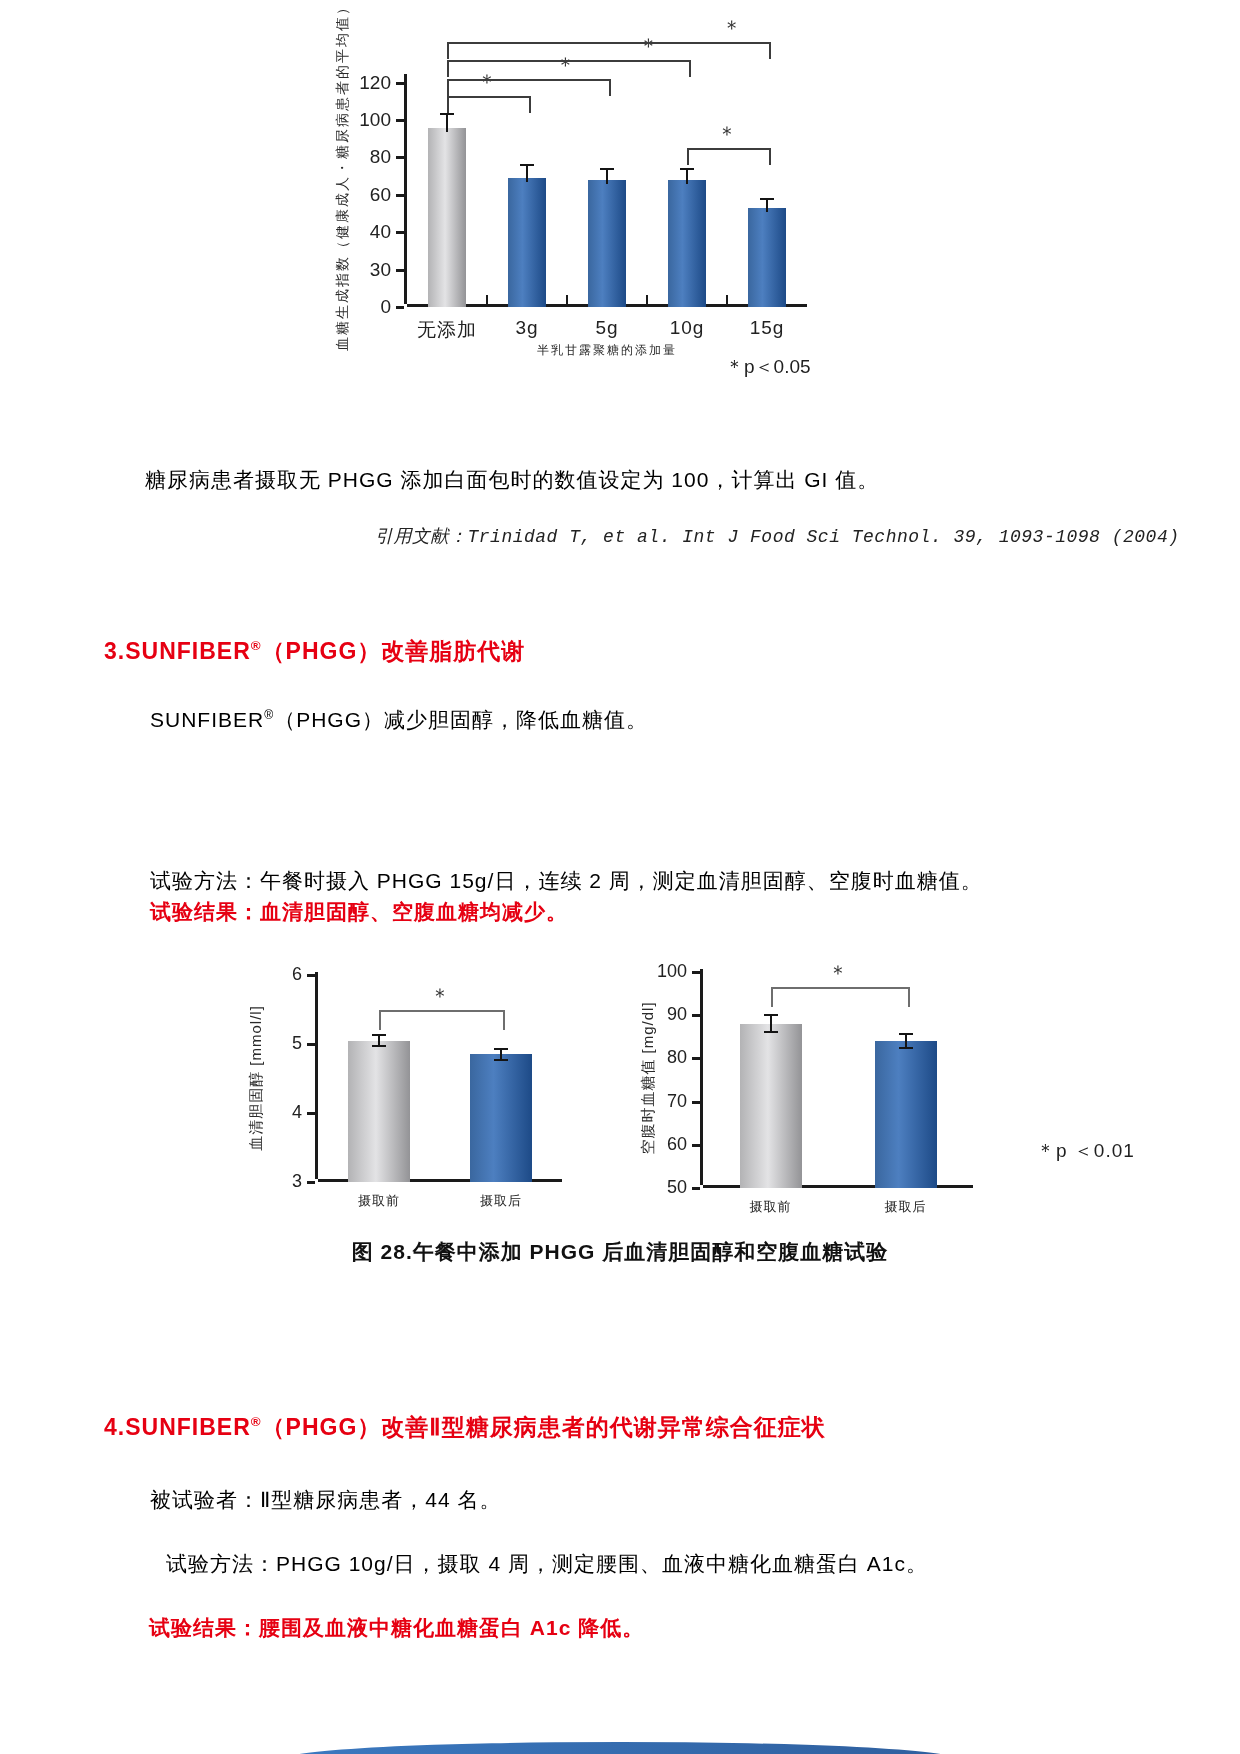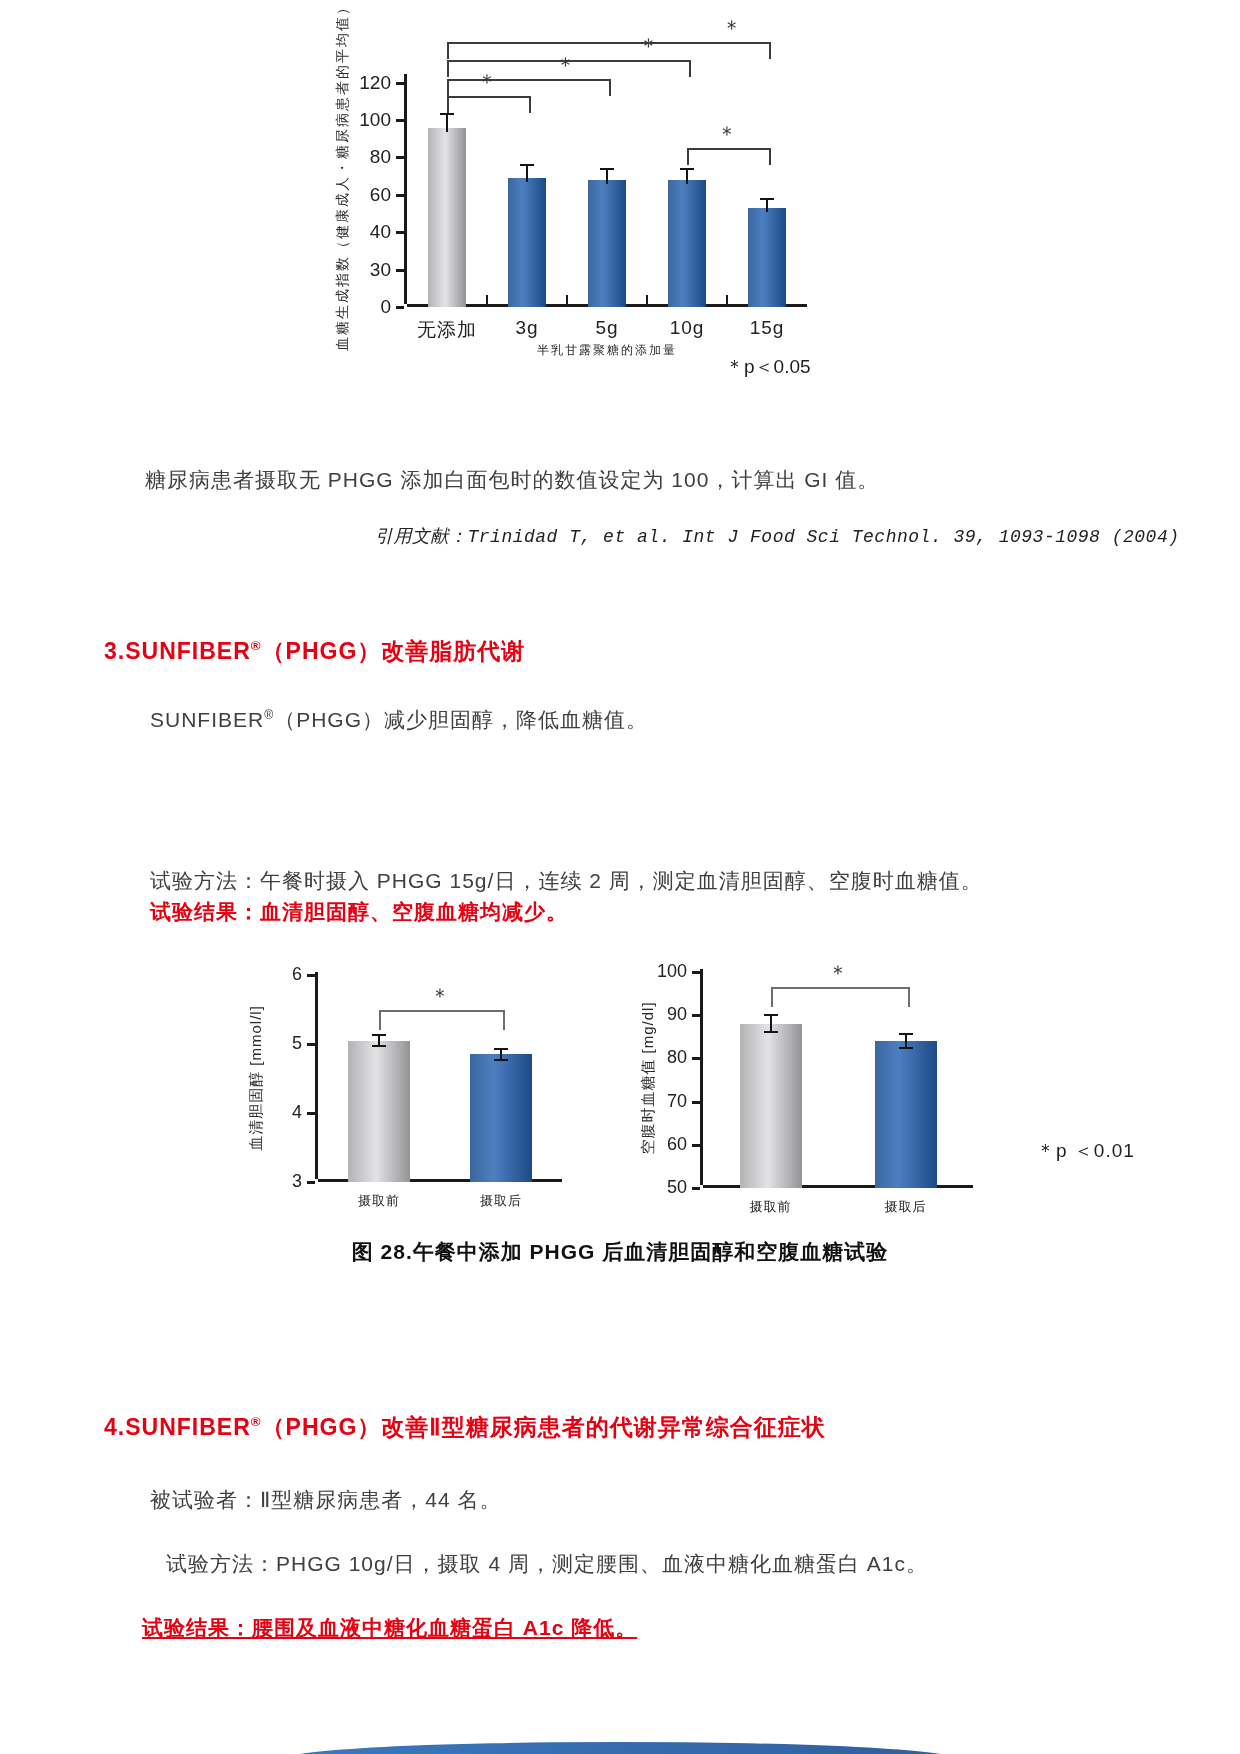--- a/index.html
+++ b/index.html
@@ -1,18 +1,18 @@
 <!DOCTYPE html>
 <html><head>
 <meta charset="utf-8">
 <style>
   html,body{margin:0;padding:0;background:#fff;}
   .page{position:relative;width:1240px;height:1754px;background:#ffffff;overflow:hidden;
         font-family:"Liberation Sans",sans-serif;color:#1c1c1c;}
-  .t{position:absolute;font-size:21px;letter-spacing:1px;white-space:nowrap;color:#404040;}
+  .t{position:absolute;font-size:21px;letter-spacing:1px;white-space:nowrap;color:#000000;}
   .heading{position:absolute;font-size:23px;font-weight:bold;letter-spacing:1px;color:#e60012;white-space:nowrap;}
   .result{color:#e60012;font-weight:bold;}
   .caption{position:absolute;font-weight:bold;font-size:21px;letter-spacing:1px;color:#111;text-align:center;white-space:nowrap;}
   .citation{position:absolute;font-style:italic;font-size:18px;letter-spacing:0.5px;white-space:nowrap;color:#222;
             font-family:"Liberation Mono",monospace;}
   sup{font-size:58%;vertical-align:super;}
 
   
   .chartwrap{position:absolute;}
   .plot{position:absolute;border-bottom:3px solid #1a1a1a;}
@@ -189,16 +189,16 @@
     <div class="annotation">＊p ＜0.01</div>
   </div>
 
   <div class="caption" style="left:300px;top:1238px;width:640px;">图 28.午餐中添加 PHGG 后血清胆固醇和空腹血糖试验</div>
 
 
   <div class="heading" style="left:104px;top:1412px;"><span>4.SUNFIBER</span><sup>®</sup><span>（PHGG）改善Ⅱ型糖尿病患者的代谢异常综合征症状</span></div>
 
   <div class="t" style="left:150px;top:1486px;">被试验者：Ⅱ型糖尿病患者，44 名。</div>
   <div class="t" style="left:150px;top:1550px;margin-left:16px;">试验方法：PHGG 10g/日，摄取 4 周，测定腰围、血液中糖化血糖蛋白 A1c。</div>
-  <div class="t result" style="left:142px;top:1614px;text-decoration:underline;">试验结果：腰围及血液中糖化血糖蛋白 A1c 降低。</div>
+  <div class="t result" style="left:149px;top:1614px;">试验结果：腰围及血液中糖化血糖蛋白 A1c 降低。</div>
 
   <div class="footer-arc"></div>
 </div>
 
 </body></html>

